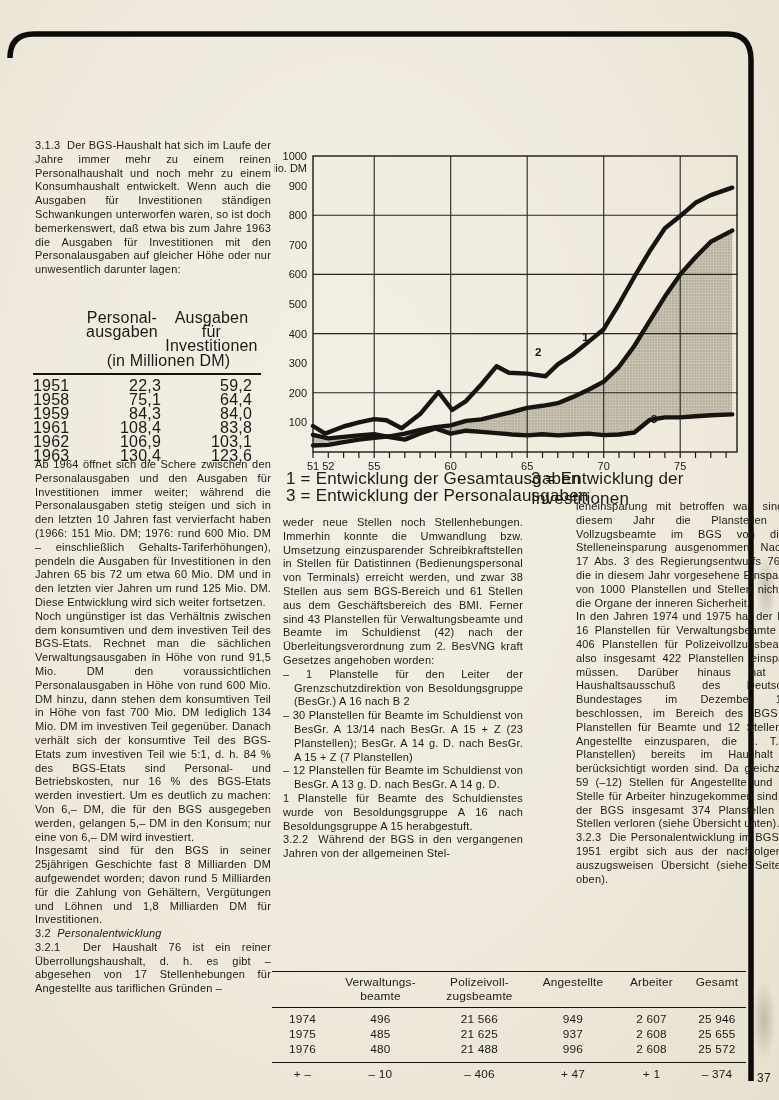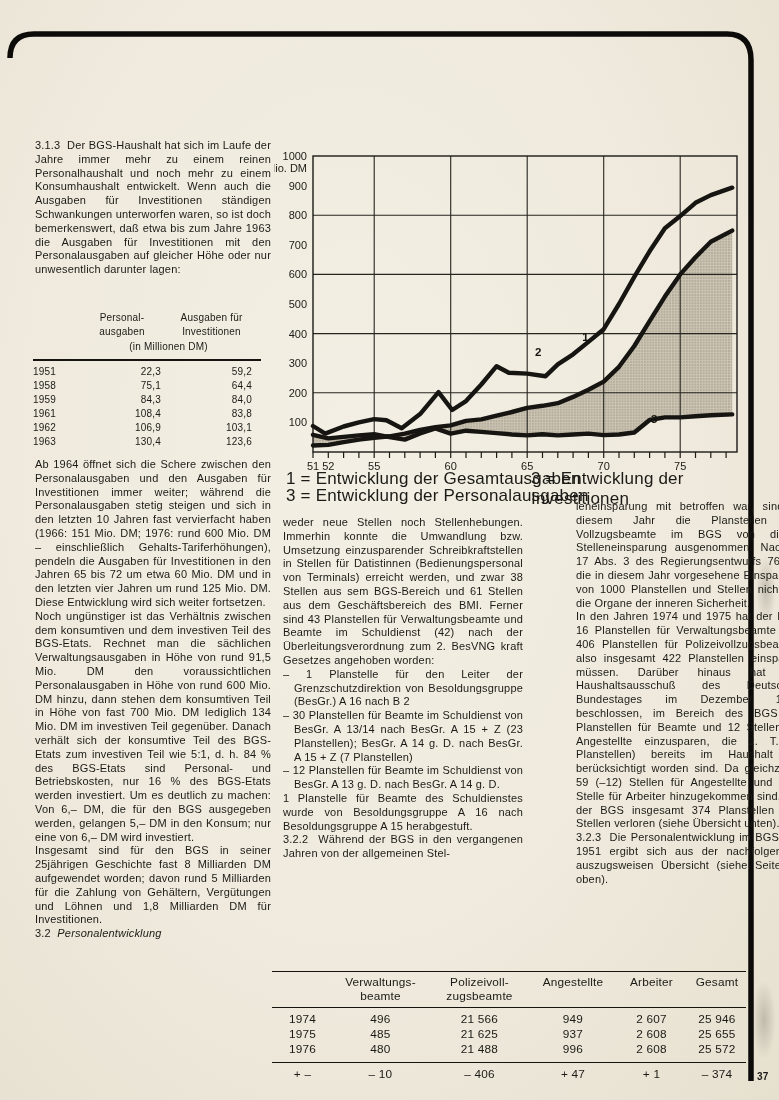--- a/index.html
+++ b/index.html
@@ -15,21 +15,21 @@
     text-align:justify;
   }
   .body-text p{margin:0;}
   .list-item{padding-left:11px;text-indent:-11px;margin:0;}
   .sec-heading{margin:10px 0 0 0;text-align:left;}
   .sec-heading .it{font-style:italic;}
   .gap-top{margin-top:13px;}
   .gap-top-sm{margin-top:6px;}
 
   
-  .mini-table{font-size:10px;letter-spacing:0.2px;}
+  .mini-table{font-size:16px;letter-spacing:0.2px;}
   .mt-head{display:grid;grid-template-columns:46px 86px 93px;line-height:14px;}
   .mt-head .h{text-align:center;white-space:pre-line;}
   .mt-unit{display:grid;grid-template-columns:46px 179px;line-height:15px;}
   .mt-unit .u{text-align:center;}
   .mt-rule{border-top:2px solid #15140f;margin-top:5px;margin-bottom:4px;}
   .mt-row{display:grid;grid-template-columns:46px 86px 93px;line-height:14px;}
   .mt-row .y{text-align:left;}
   .mt-row .v1{text-align:right;padding-right:4px;}
   .mt-row .v2{text-align:right;padding-right:6px;}
 
@@ -37,21 +37,21 @@
   .ax{font-family:"Liberation Sans","DejaVu Sans",sans-serif;font-size:11px;fill:#1c1b16;}
   .clabel{font-family:"Liberation Sans","DejaVu Sans",sans-serif;font-size:11.5px;font-weight:bold;fill:#15140f;}
   .legend-line{font-size:17px;letter-spacing:0.2px;}
 
   
   .bottom-table{font-size:11.8px;letter-spacing:0.2px;}
   .bt-grid{display:grid;grid-template-columns:61px 95px 103px 84px 73px 1fr;}
   .bt-rule{border-top:1.6px solid #15140f;margin:4px 0;}
   .bt-cell{text-align:center;line-height:15.2px;}
   .bt-head .bt-cell{white-space:pre-line;line-height:13.5px;}
-  .pageno{font-size:10px;font-weight:bold;letter-spacing:0.3px;}
+  .pageno{font-size:12px;font-weight:normal;letter-spacing:0.3px;}
 
   .smudge{position:absolute;border-radius:50%;
     background:radial-gradient(ellipse, rgba(120,115,100,0.35) 0%, rgba(120,115,100,0) 70%);}
 </style>
 </head>
 <body>
 
 <svg class="abs" style="left:0;top:0;" width="779" height="1100">
   <path d="M 10 58 Q 10 34 34 34 L 727 34 Q 751 34 751 60 L 751 1081" fill="none" stroke="#0c0b09" stroke-width="5.5" stroke-linecap="butt"></path>
 </svg>
@@ -108,20 +108,21 @@
     </div>
 </div>
 
 <div class="abs body-text" style="left:35px;top:458px;width:236px;">
   <p>Ab 1964 öffnet sich die Schere zwischen den Personalausgaben und den Ausgaben für Investitionen immer weiter; während die Personalausgaben stetig steigen und sich in den letzten 10 Jahren fast vervierfacht haben (1966: 151 Mio. DM; 1976: rund 600 Mio. DM – einschließlich Gehalts-Tariferhöhungen), pendeln die Ausgaben für Investitionen in den Jahren 65 bis 72 um etwa 60 Mio. DM und in den letzten vier Jahren um rund 125 Mio. DM. Diese Entwicklung wird sich weiter fortsetzen.</p>
   <p>Noch ungünstiger ist das Verhältnis zwischen dem konsumtiven und dem investiven Teil des BGS-Etats. Rechnet man die sächlichen Verwaltungsausgaben in Höhe von rund 91,5 Mio. DM den voraussichtlichen Personalausgaben in Höhe von rund 600 Mio. DM hinzu, dann stehen dem konsumtiven Teil in Höhe von fast 700 Mio. DM lediglich 134 Mio. DM im investiven Teil gegenüber. Danach verhält sich der konsumtive Teil des BGS-Etats zum investiven Teil wie 5:1, d. h. 84 % des BGS-Etats sind Personal- und Betriebskosten, nur 16 % des BGS-Etats werden investiert. Um es deutlich zu machen: Von 6,– DM, die für den BGS ausgegeben werden, gelangen 5,– DM in den Konsum; nur eine von 6,– DM wird investiert.</p>
   <p>Insgesamt sind für den BGS in seiner 25jährigen Geschichte fast 8 Milliarden DM aufgewendet worden; davon rund 5 Milliarden für die Zahlung von Gehältern, Vergütungen und Löhnen und 1,8 Milliarden DM für Investitionen.</p>
   <p class="sec-heading">
     <span>3.2</span>&nbsp;&nbsp;<span class="it">Personalentwicklung</span>
   </p>
+  <p>3.2.1&nbsp;&nbsp;Der Haushalt 76 ist ein reiner Überrollungshaushalt, d. h. es gibt – abgesehen von 17 Stellenhebungen für Angestellte aus tariflichen Gründen –</p>
 </div>
 
 <div class="abs" style="left:274px;top:138px;width:486px;height:340px;">
   <svg width="486" height="340" viewBox="274 138 486 340">
       <defs>
         <pattern id="stip" patternUnits="userSpaceOnUse" width="2.8" height="2.8">
           <rect width="2.8" height="2.8" fill="#ccc5b4"></rect>
           <circle cx="0.9" cy="0.9" r="0.72" fill="#958d7d"></circle>
         </pattern>
       </defs>

